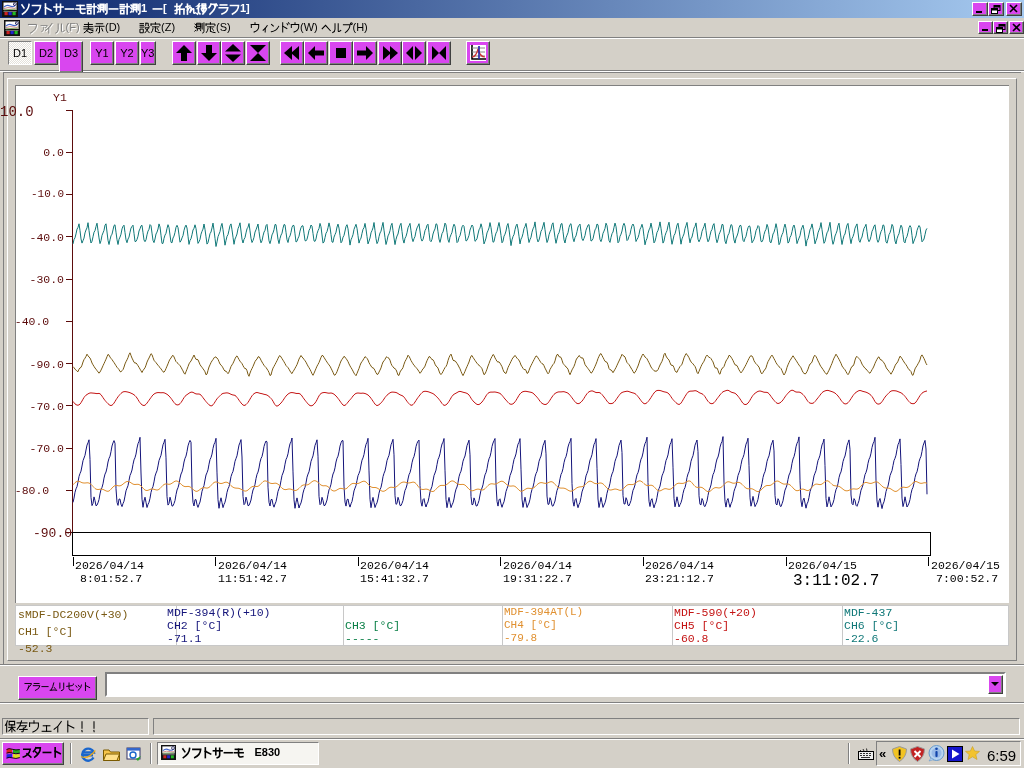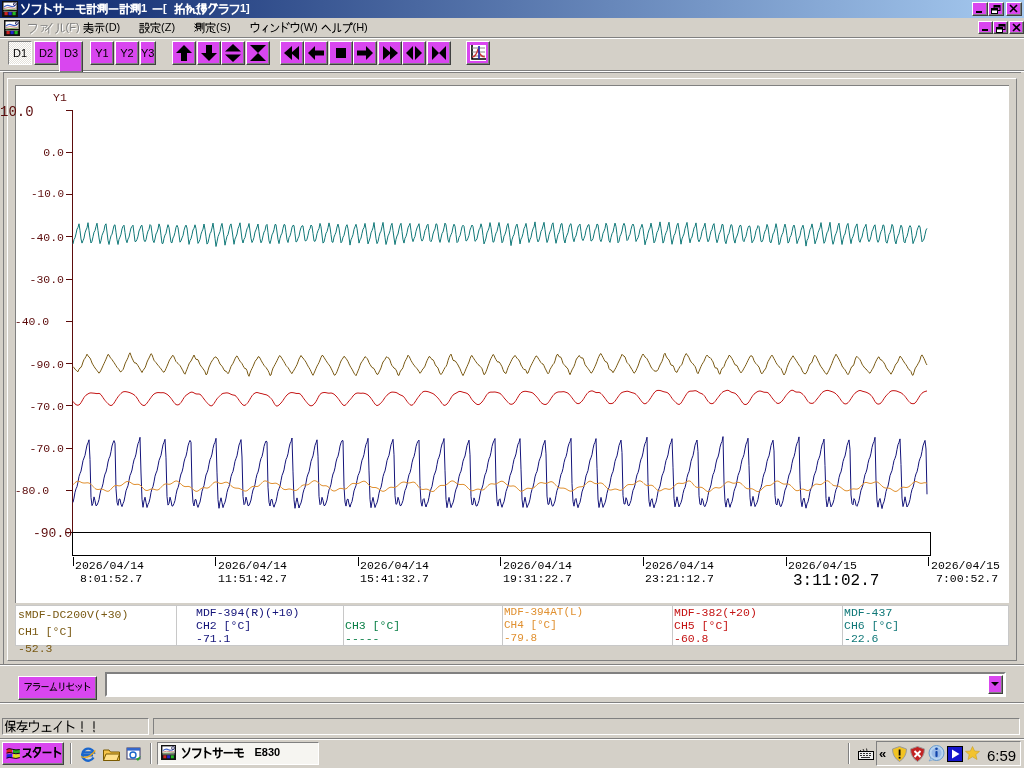--- a/index.html
+++ b/index.html
@@ -381,33 +381,33 @@
 <div class="abs mono" style="left:645px;top:572px;font-size:11.5px;color:#000">23:21:12.7</div>
 <div class="abs mono" style="left:788px;top:559px;font-size:11.5px;color:#000">2026/04/15</div>
 <div class="abs mono" style="left:793px;top:572px;font-size:16px;color:#000">3:11:02.7</div>
 <div class="abs mono" style="left:931px;top:559px;font-size:11.5px;color:#000">2026/04/15</div>
 <div class="abs mono" style="left:936px;top:572px;font-size:11.5px;color:#000">7:00:52.7</div>
 <div class="abs" style="left:15px;top:605px;width:994px;height:41px;background:#fff;border:1px solid #c8c8c8"></div>
 <div class="abs mono" style="left:18px;top:606px;font-size:11.5px;line-height:17px;color:#7a5a14;white-space:pre">sMDF-DC200V(+30)
 CH1 [°C]
 -52.3</div>
 <div class="abs" style="left:176px;top:606px;width:1px;height:39px;background:#c8c8c8"></div>
-<div class="abs mono" style="left:196px;top:606px;font-size:11.5px;line-height:13px;color:#14147a;white-space:pre">MDF-394(R)(+10)
+<div class="abs mono" style="left:167px;top:606px;font-size:11.5px;line-height:13px;color:#14147a;white-space:pre">MDF-394(R)(+10)
 CH2 [°C]
 -71.1</div>
 <div class="abs" style="left:343px;top:606px;width:1px;height:39px;background:#c8c8c8"></div>
 <div class="abs mono" style="left:345px;top:606px;font-size:11.5px;line-height:13px;color:#0c8048;white-space:pre">
 CH3 [°C]
 -----</div>
 <div class="abs" style="left:502px;top:606px;width:1px;height:39px;background:#c8c8c8"></div>
 <div class="abs mono" style="left:504px;top:606px;font-size:11px;line-height:13px;color:#e09030;white-space:pre">MDF-394AT(L)
 CH4 [°C]
 -79.8</div>
 <div class="abs" style="left:672px;top:606px;width:1px;height:39px;background:#c8c8c8"></div>
-<div class="abs mono" style="left:674px;top:606px;font-size:11.5px;line-height:13px;color:#c41414;white-space:pre">MDF-382(+20)
+<div class="abs mono" style="left:674px;top:606px;font-size:11.5px;line-height:13px;color:#c41414;white-space:pre">MDF-590(+20)
 CH5 [°C]
 -60.8</div>
 <div class="abs" style="left:842px;top:606px;width:1px;height:39px;background:#c8c8c8"></div>
 <div class="abs mono" style="left:844px;top:606px;font-size:11.5px;line-height:13px;color:#107878;white-space:pre">MDF-437
 CH6 [°C]
 -22.6</div>
 <div class="abs" style="left:0;top:664px;width:1024px;height:2px;border-top:1px solid #808080;border-bottom:1px solid #fff"></div>
 <div class="abs btn" style="left:18px;top:676px;width:79px;height:24px"></div>
 <svg style="position:absolute;left:24px;top:682px;overflow:visible" width="70" height="11.4">
     <path d="M0.8 1.5 L9.2 1.5 L9.2 2.2 Q7.5 5.5 4.5 7.3" transform="translate(0.336 0.336) scale(0.7728)" fill="none" stroke="#000" stroke-width="1.2293" stroke-linecap="square"></path>

